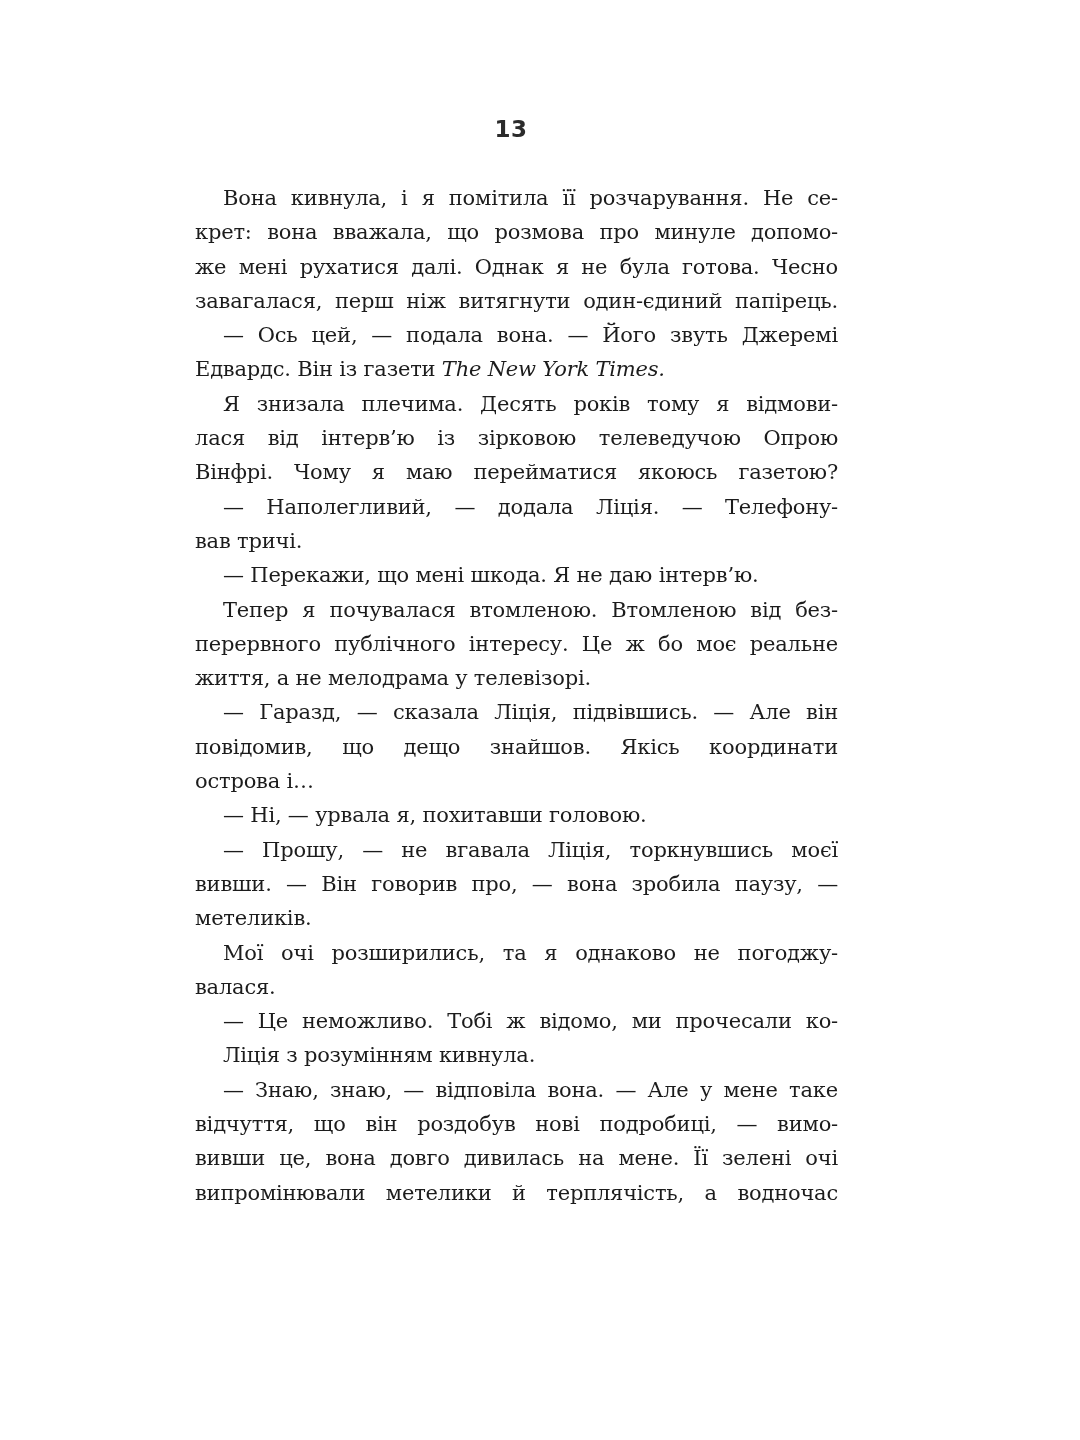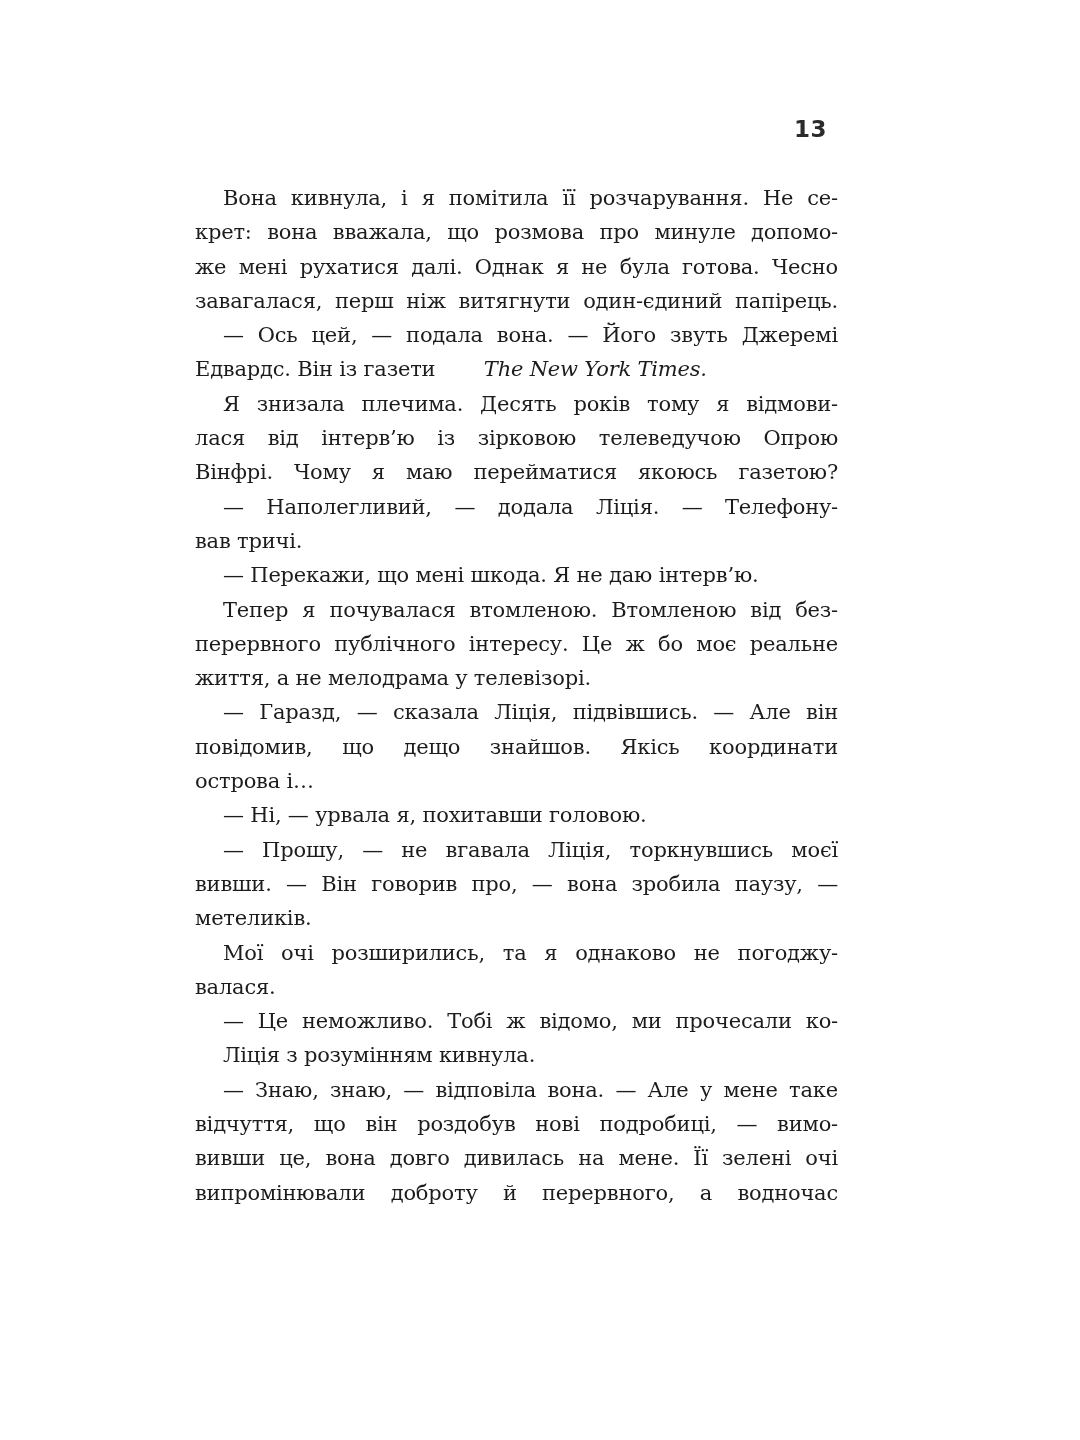--- a/index.html
+++ b/index.html
@@ -16,21 +16,21 @@
   .book-page {
     position: absolute;
     inset: 0;
     background: var(--bg-color, #ffffff);
   }
   .page-number {
     position: absolute;
     top: 116px;
     left: 195px;
     width: 632px;
-    text-align: right;
+    text-align: center;
     font-family: "DejaVu Sans", sans-serif;
     font-size: 23px;
     font-weight: 600;
     letter-spacing: 0.5px;
     color: var(--pgnum-color, #2b2b2b);
   }
   .text-block {
     position: absolute;
     top: 181px;
     left: 195px;
@@ -48,21 +48,20 @@
   .jst {
     text-align: justify;
     text-align-last: justify;
   }
   
   .ind {
     padding-left: 28px;
   }
   .em {
     font-style: italic;
-    margin-left: 42px;
   }
 </style>
 </head>
 <body style="--bg-color: #ffffff; --text-color: #1c1c1c; --pgnum-color: #2b2b2b;">
 
 <div class="book-page">
 
   <div class="page-number">13</div>
 
   <div class="text-block">
@@ -88,16 +87,16 @@
     <div class="line ind jst">— Прошу, — не вгавала Ліція, торкнувшись моєї</div>
     <div class="line jst">вивши. — Він говорив про, — вона зробила паузу, —</div>
     <div class="line">метеликів.</div>
     <div class="line ind jst">Мої очі розширились, та я однаково не погоджу-</div>
     <div class="line">валася.</div>
     <div class="line ind jst">— Це неможливо. Тобі ж відомо, ми прочесали ко-</div>
     <div class="line ind">Ліція з розумінням кивнула.</div>
     <div class="line ind jst">— Знаю, знаю, — відповіла вона. — Але у мене таке</div>
     <div class="line jst">відчуття, що він роздобув нові подробиці, — вимо-</div>
     <div class="line jst">вивши це, вона довго дивилась на мене. Її зелені очі</div>
-    <div class="line jst">випромінювали доброту й перервного, а водночас</div>
+    <div class="line jst">випромінювали метелики й терплячість, а водночас</div>
   </div>
 
 </div>
 
 </body></html>

